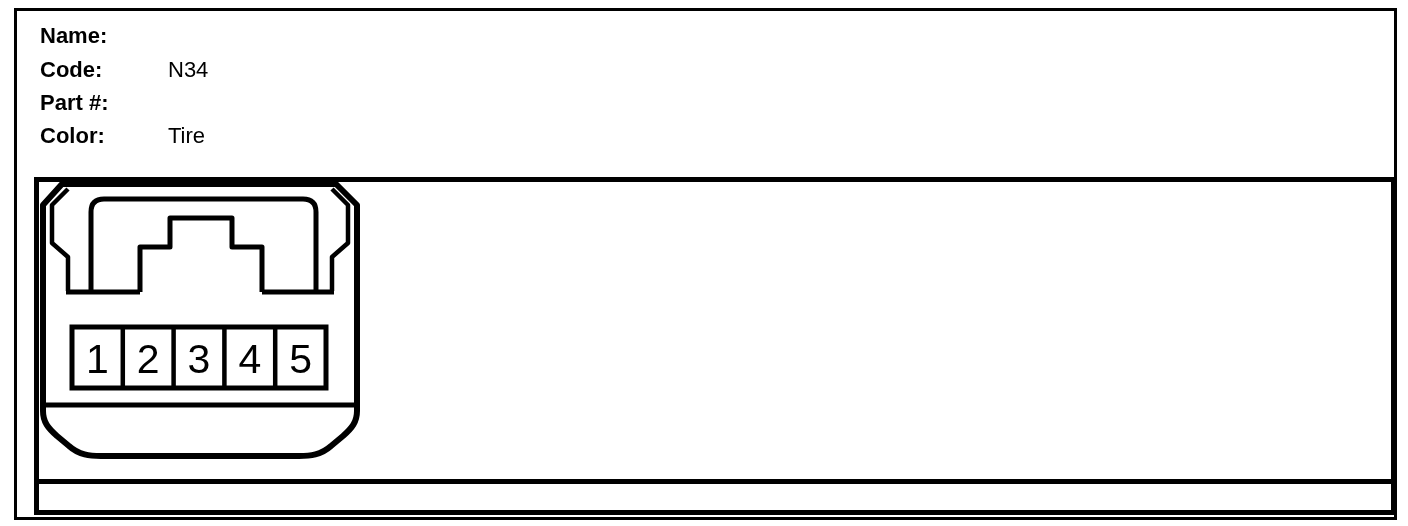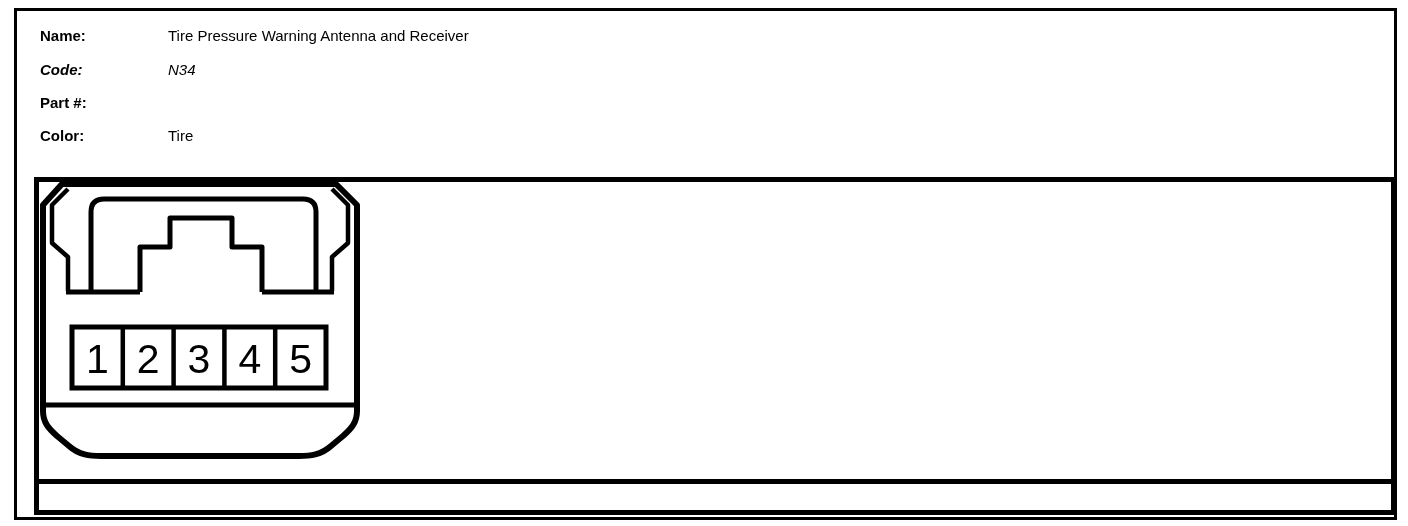--- a/index.html
+++ b/index.html
@@ -21,36 +21,36 @@
     top: 8px;
     width: 1377px;
     height: 506px;
     border: 3px solid #000000;
   }
   .hdr-row {
     position: absolute;
     left: 0;
     width: 100%;
     height: 24px;
-    font-size: 15px;
+    font-size: 22px;
     line-height: 24px;
     white-space: nowrap;
   }
   .hdr-row .lbl {
     position: absolute;
     left: 40px;
     font-weight: bold;
   }
   .hdr-row .val {
     position: absolute;
     left: 168px;
     font-weight: normal;
   }
   .row-name  { top: 24px; }
-  .row-code  { top: 58px; font-style: italic; }
+  .row-code  { top: 58px; }
   .row-part  { top: 91px; }
   .row-color { top: 124px; padding-left: 44px; }
 
   .conn-panel {
     position: absolute;
     left: 34px;
     top: 177px;
     width: 1352px;
     height: 328px;
     border: 5px solid #000000;
@@ -86,21 +86,20 @@
     fill: #000000;
   }
 </style>
 </head>
 <body>
 
 <div class="page-frame"></div>
 
 <div class="hdr-row row-name">
   <span class="lbl">Name:</span>
-  <span class="val">Tire Pressure Warning Antenna and Receiver</span>
 </div>
 <div class="hdr-row row-code">
   <span class="lbl">Code:</span>
   <span class="val">N34</span>
 </div>
 <div class="hdr-row row-part">
   <span class="lbl">Part #:</span>
 </div>
 <div class="hdr-row row-color">
   <span class="lbl">Color:</span>

